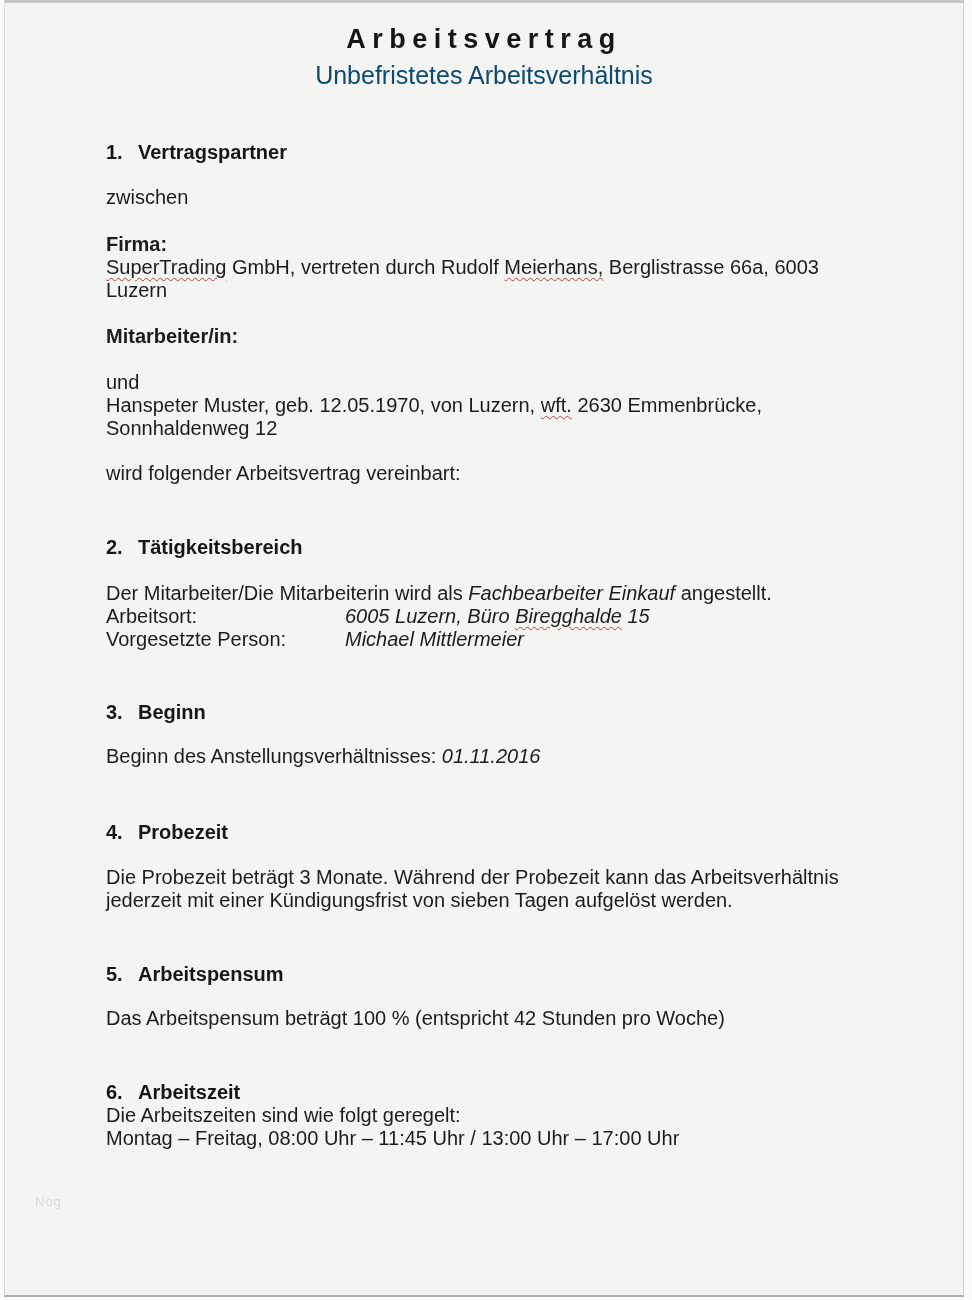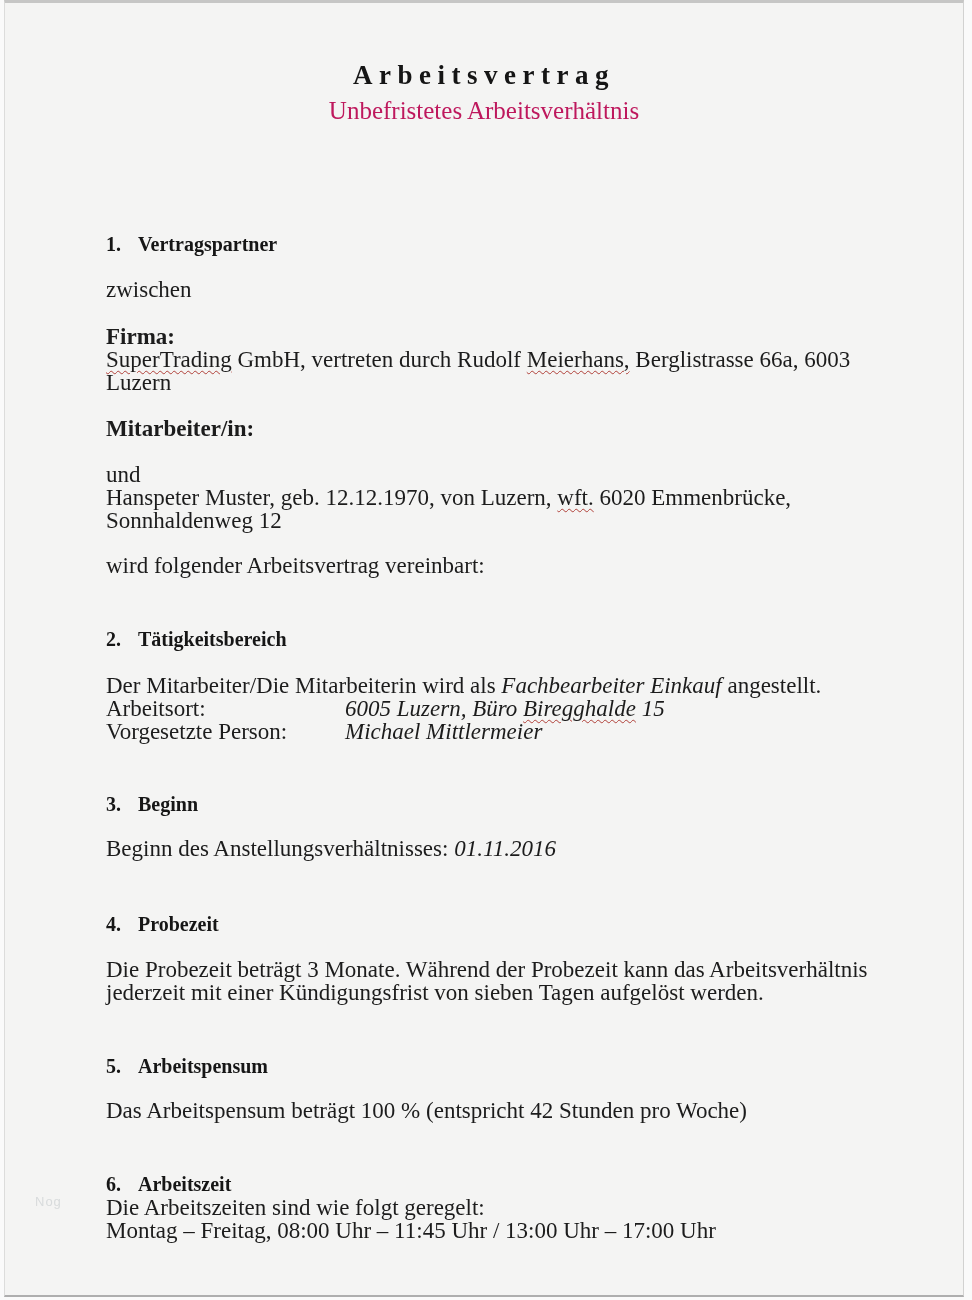--- a/index.html
+++ b/index.html
@@ -13,63 +13,63 @@
   .frame { position: relative; width: 972px; height: 1300px; background: #fafafa; }
   .page {
     position: absolute; left: 4px; right: 8px; top: 0; bottom: 3px;
     background: #f4f4f3;
     border-top: 3px solid #c6c6c5;
     border-bottom: 2px solid #aeaeae;
     border-left: 1px solid #dcdcdb;
     border-right: 1px solid #d2d2d1;
     overflow: hidden;
   }
-  .content { padding-top: 56px; font-family: Liberation Serif, serif; }
+  .content { padding-top: 20px; }
 
   .doc-title {
     text-align: center;
     font-size: 27px; line-height: 32px; font-weight: bold;
     letter-spacing: 6.5px;
     color: #151515;
   }
   .doc-subtitle {
     text-align: center;
     font-size: 25px; line-height: 30px;
     margin-top: 5px;
-    color: #be185d;
+    color: #0c4a6e;
   }
 
   .sec-heading {
     margin-left: 101px;
     font-size: 20px; line-height: 24px; font-weight: bold;
     color: #161616;
   }
   .sec-num { display: inline-block; width: 32px; }
 
   .line {
     margin-left: 101px;
-    font-size: 23px; line-height: 23px;
+    font-size: 20px; line-height: 23px;
     width: 790px;
   }
   .bold { font-weight: bold; }
   .it { font-style: italic; }
 
   .sq {
     text-decoration-line: underline;
     text-decoration-style: wavy;
     text-decoration-color: #b0413a;
     text-decoration-thickness: 1px;
     text-underline-offset: 3px;
     text-align: center;
   }
 
   .tab-label { display: inline-block; width: 239px; }
 
   
-  .mt-h1 { margin-top: 106px; }
+  .mt-h1 { margin-top: 50px; }
   .mt-22 { margin-top: 22px; }
   .mt-23 { margin-top: 23px; }
   .mt-24 { margin-top: 24px; }
   .mt-21 { margin-top: 21px; }
   .mt-49 { margin-top: 49px; }
   .mt-50 { margin-top: 50px; }
   .mt-52 { margin-top: 52px; }
 
   .watermark {
     position: absolute; left: 30px; top: 1191px;
@@ -90,21 +90,21 @@
 
       <div class="line mt-22">zwischen</div>
 
       <div class="line mt-24 bold">Firma:</div>
       <div class="line"><span class="sq">SuperTrading</span><span> GmbH, vertreten durch Rudolf </span><span class="sq">Meierhans,</span><span> Berglistrasse 66a, 6003</span></div>
       <div class="line">Luzern</div>
 
       <div class="line mt-23 bold">Mitarbeiter/in:</div>
 
       <div class="line mt-23">und</div>
-      <div class="line"><span>Hanspeter Muster, geb. 12.12.1970, von Luzern, </span><span class="sq">wft.</span><span> 6020 Emmenbrücke,</span></div>
+      <div class="line"><span>Hanspeter Muster, geb. 12.05.1970, von Luzern, </span><span class="sq">wft.</span><span> 2630 Emmenbrücke,</span></div>
       <div class="line">Sonnhaldenweg 12</div>
 
       <div class="line mt-22">wird folgender Arbeitsvertrag vereinbart:</div>
 
       <div class="sec-heading mt-50"><span class="sec-num">2.</span><span>Tätigkeitsbereich</span></div>
 
       <div class="line mt-23"><span>Der Mitarbeiter/Die Mitarbeiterin wird als </span><span class="it">Fachbearbeiter Einkauf</span><span> angestellt.</span></div>
       <div class="line"><span class="tab-label">Arbeitsort:</span><span class="it"><span>6005 Luzern, Büro </span><span class="sq">Biregghalde</span><span> 15</span></span></div>
       <div class="line"><span class="tab-label">Vorgesetzte Person:</span><span class="it">Michael Mittlermeier</span></div>
 

